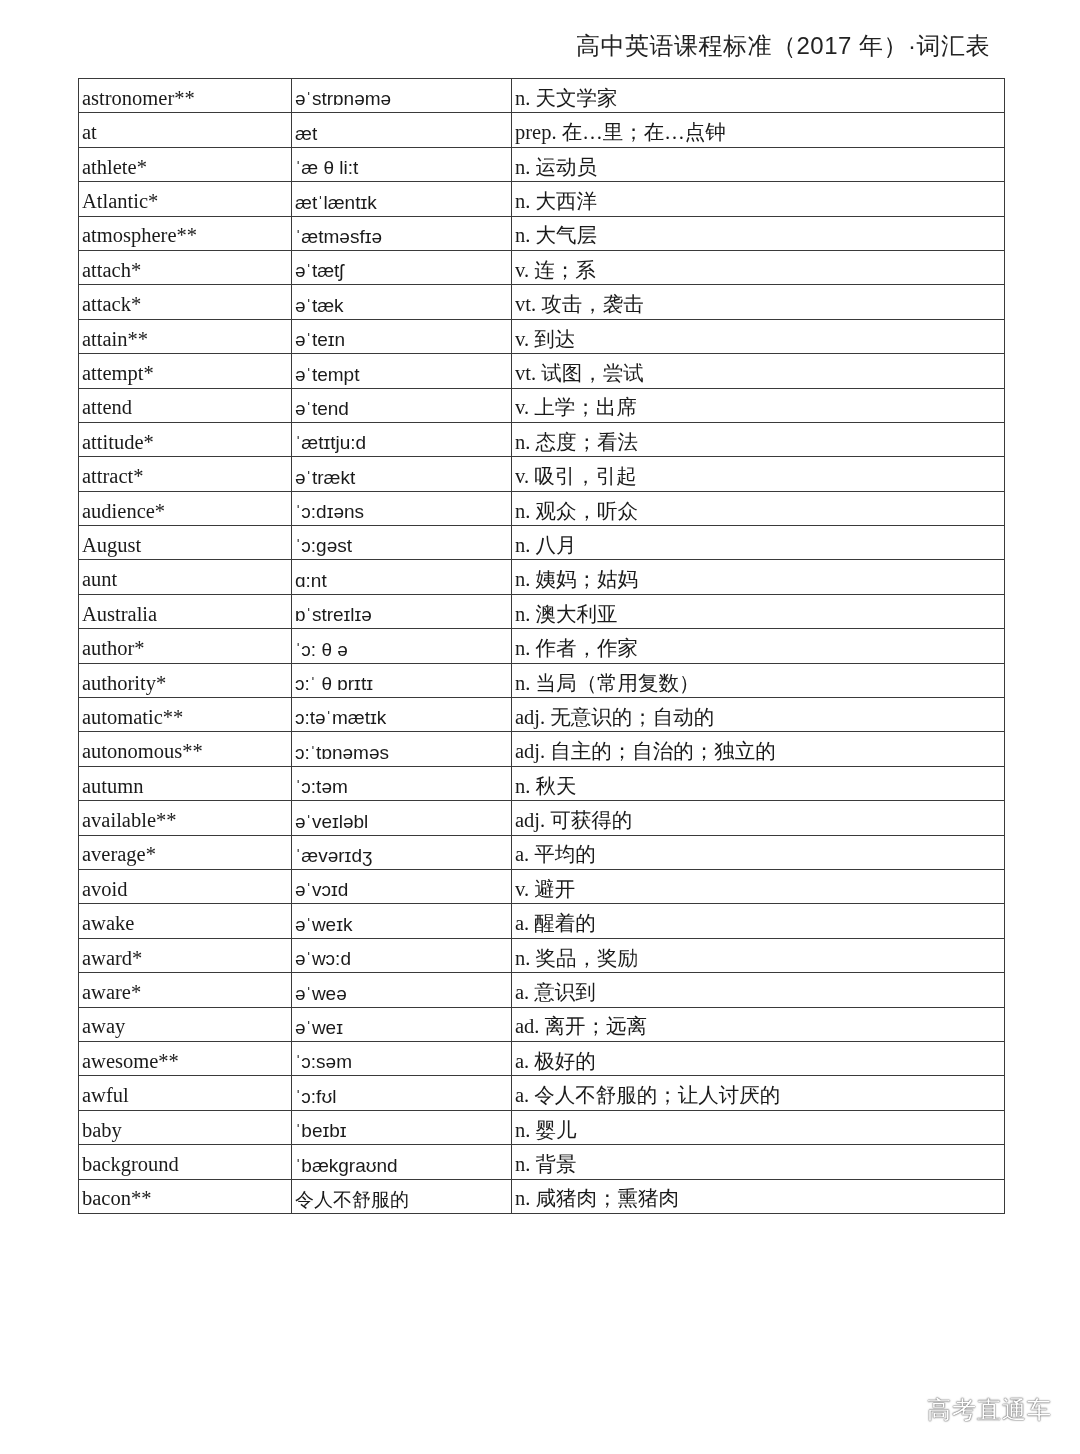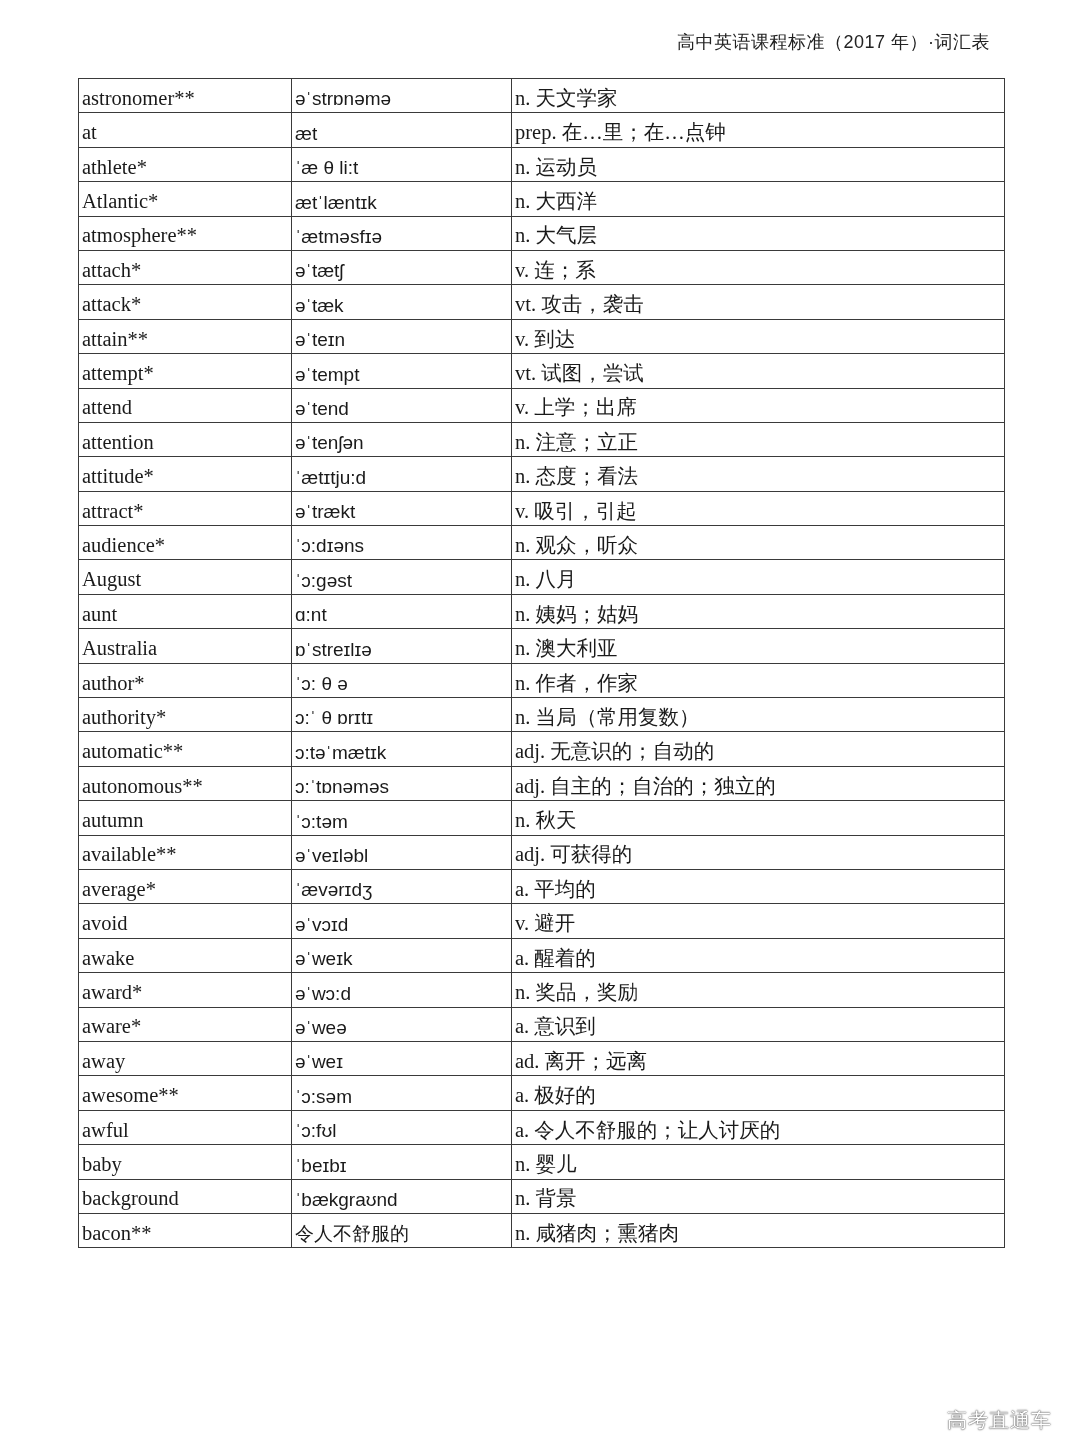--- a/index.html
+++ b/index.html
@@ -13,21 +13,21 @@
       position: relative;
       overflow: hidden;
       font-family: "Liberation Serif", "DejaVu Serif", serif;
       color: #1a1a1a;
     }
     .page-header {
       position: absolute;
       top: 30px;
       right: 90px;
       font-family: "Liberation Sans", "DejaVu Sans", sans-serif;
-      font-size: 18px;
+      font-size: 24px;
       color: #222;
       letter-spacing: 0.5px;
       white-space: nowrap;
       margin-left: 20px;
     }
     .vocab-table {
       position: absolute;
       left: 78px;
       top: 78px;
       width: 926px;
@@ -49,23 +49,23 @@
     .vocab-table col.c-word { width: 213px; }
     .vocab-table col.c-phon { width: 220px; }
     .vocab-table col.c-mean { width: 493px; }
     .cell-phonetic {
       font-family: Liberation Sans, sans-serif;
       font-size: 19px !important;
     }
     .watermark {
       position: absolute;
       right: 28px;
-      bottom: 20px;
+      bottom: 28px;
       font-family: "Liberation Sans", "DejaVu Sans", sans-serif;
-      font-size: 20px;
+      font-size: 24px;
       color: #ffffff;
       text-shadow: 0 0 2px #555, 0 0 1px #333;
       letter-spacing: 1px;
       white-space: nowrap;
     }
   </style>
 </head>
 <body>
 
 <div class="page-header">高中英语课程标准（2017 年）·词汇表</div>
@@ -121,25 +121,20 @@
         <td>attempt*</td>
         <td class="cell-phonetic">əˈtempt</td>
         <td>vt. 试图，尝试</td>
       </tr>
       <tr>
         <td>attend</td>
         <td class="cell-phonetic">əˈtend</td>
         <td>v. 上学；出席</td>
       </tr>
       <tr>
-        <td>attention</td>
-        <td class="cell-phonetic">əˈtenʃən</td>
-        <td>n. 注意；立正</td>
-      </tr>
-      <tr>
         <td>attitude*</td>
         <td class="cell-phonetic">ˈætɪtju:d</td>
         <td>n. 态度；看法</td>
       </tr>
       <tr>
         <td>attract*</td>
         <td class="cell-phonetic">əˈtrækt</td>
         <td>v. 吸引，引起</td>
       </tr>
       <tr>

